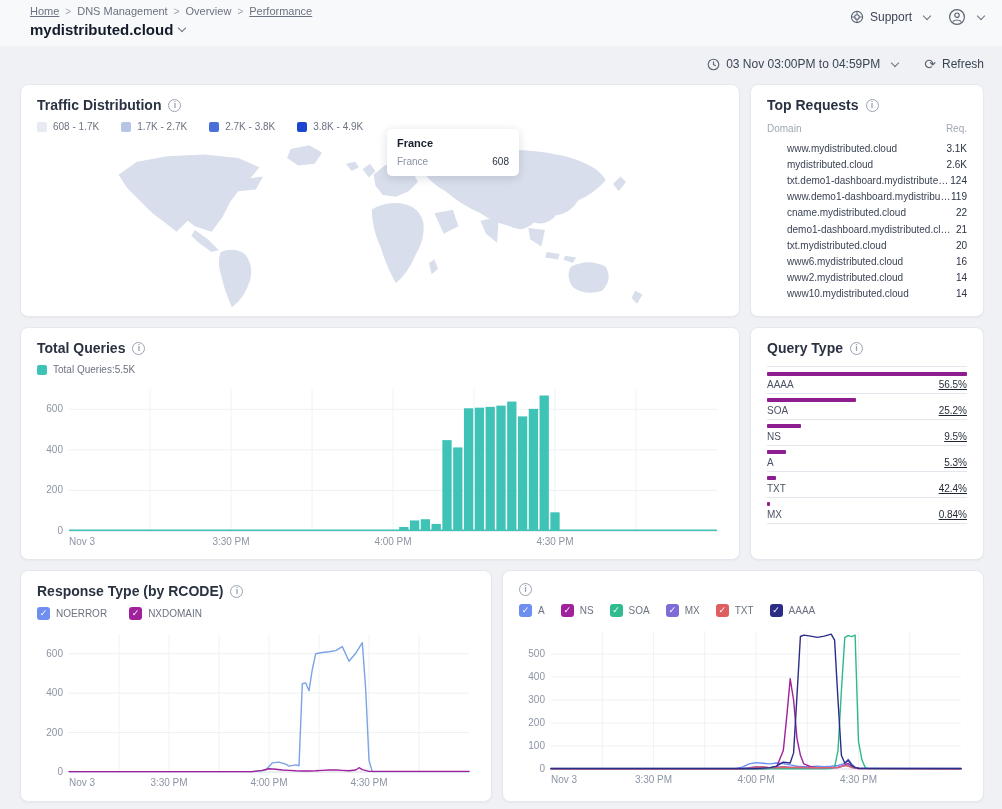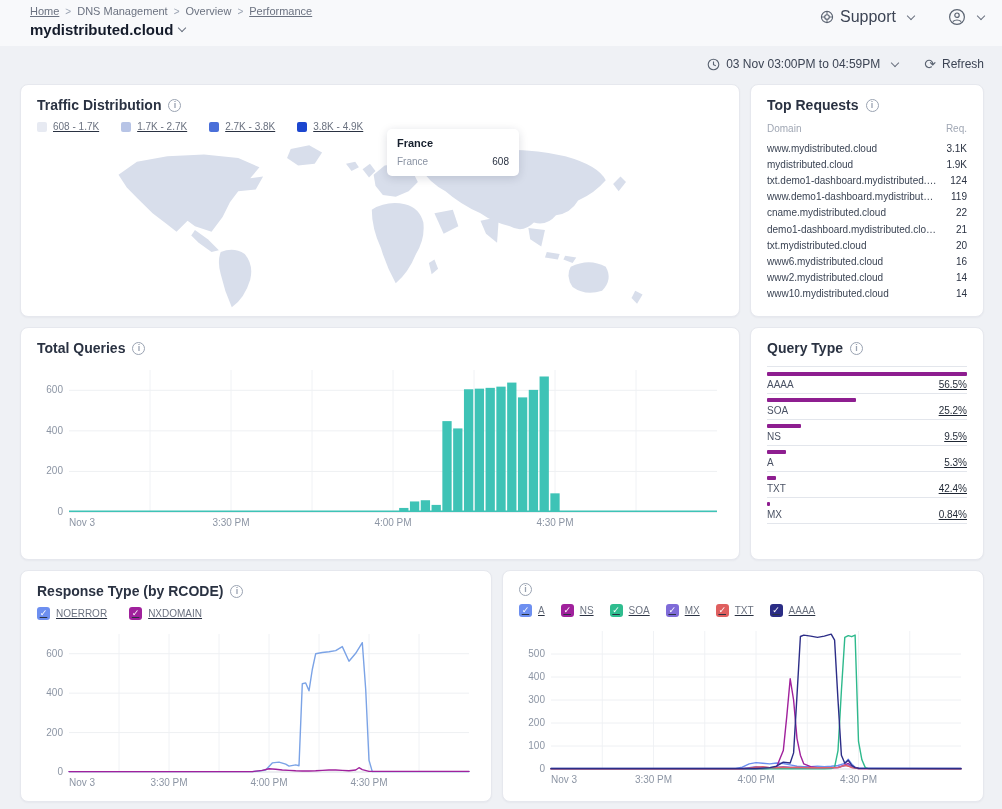--- a/index.html
+++ b/index.html
@@ -10,53 +10,53 @@
   }
   
   .topbar { background:#f8f9fb; padding:5px 16px 8px 30px; position:relative; }
   .breadcrumb { font-size:11px; color:#6b7280; display:flex; gap:6px; align-items:center; }
   .breadcrumb .crumb { cursor:pointer; }
   .breadcrumb .crumb:first-child, .breadcrumb .crumb:last-child { text-decoration:underline; }
   .breadcrumb .sep { color:#9aa3b2; font-size:10px; }
   .page-title { margin-top:4px; font-size:15px; font-weight:bold; color:#141b2a; display:flex; align-items:center; }
   .chev { width:6px; height:6px; border-right:1.5px solid #6b7280; border-bottom:1.5px solid #6b7280;
           transform:rotate(45deg); display:inline-block; margin-left:6px; margin-top:-3px; }
-  .top-right { position:absolute; top:8px; right:18px; display:flex; align-items:center; gap:34px; font-size:16px; color:#3c4454; }
+  .top-right { position:absolute; top:8px; right:18px; display:flex; align-items:center; gap:18px; font-size:12px; color:#3c4454; }
   .top-right .item { display:flex; align-items:center; gap:6px; cursor:pointer; }
   
   .toolbar { display:flex; justify-content:flex-end; align-items:center; gap:26px; padding:10px 18px 4px 0; font-size:12px; color:#3c4454; }
   .toolbar .item { display:flex; align-items:center; gap:6px; cursor:pointer; }
   .refresh-glyph { font-size:14px; color:#5b6472; }
   
   .content { padding:8px 18px 10px 20px; display:flex; flex-direction:column; gap:10px; }
   .row { display:flex; gap:10px; }
   .card { background:#fff; border:1px solid #e6e8ee; border-radius:8px; padding:12px 16px;
           box-shadow:0 1px 2px rgba(16,24,40,.04); position:relative; }
   .card-title { font-size:14px; font-weight:bold; color:#2a3242; display:flex; align-items:center; gap:7px; }
   .info-icon { width:13px; height:13px; border:1px solid #9aa3b2; border-radius:50%; color:#9aa3b2;
                font-size:9px; line-height:11px; text-align:center; font-style:normal; cursor:pointer; }
   .h233 { height:233px; } .h232 { height:232px; }
   .w720 { width:720px; } .w234 { width:234px; } .w472 { width:472px; } .w482 { width:482px; }
   
-  .legend-row { display:flex; gap:22px; margin-top:8px; align-items:center;text-decoration:underline; }
+  .legend-row { display:flex; gap:22px; margin-top:8px; align-items:center; }
   .legend-item { display:flex; align-items:center; gap:6px; font-size:10px; color:#6b7280; cursor:pointer; }
   .swatch { width:10px; height:10px; border-radius:2px; flex:0 0 auto; }
   .chip { width:13px; height:13px; border-radius:3px; color:#fff; font-size:9px; line-height:13px; text-align:center; flex:0 0 auto; }
   
   .map-wrap { margin-top:4px; }
   .map-tooltip { position:absolute; left:366px; top:44px; width:132px; background:#fff; border-radius:5px;
                  box-shadow:0 2px 10px rgba(20,30,55,.15); padding:8px 10px 9px; z-index:3; }
   .map-tooltip .tt-title { font-size:11px; font-weight:bold; color:#17202e; }
   .map-tooltip .tt-row { display:flex; justify-content:space-between; margin-top:7px; font-size:10px; }
   .map-tooltip .tt-label { color:#8a93a3; }
   .map-tooltip .tt-value { color:#2a3242; }
   
   .tbl { margin-top:10px; font-size:10px; }
   .tbl-head { display:flex; justify-content:space-between; color:#a0a7b4; padding-bottom:6px; }
-  .tbl-row { display:flex; justify-content:space-between; color:#3b4454; padding:2.6px 0; }
+  .tbl-row { display:flex; justify-content:space-between; color:#3b4454; padding:2.6px 0;margin-left:20px; }
   .tbl-row .dom { max-width:170px; overflow:hidden; text-overflow:ellipsis; white-space:nowrap; }
   .tbl-row .req { color:#2a3242; }
   
   .qt-list { margin-top:10px; border-top:1px solid #e3e6ec; padding-top:5px; }
   .qt-row { border-bottom:1px solid #e3e6ec; padding-bottom:3px; margin-bottom:4px; }
   .qt-bar { height:4px; border-radius:1px; margin-bottom:3px; }
   .qt-line { display:flex; justify-content:space-between; align-items:center; }
   .qt-label { font-size:10px; color:#4a5264; }
   .qt-pct { font-size:10px; color:#1f2734;text-decoration:underline; }
   
@@ -192,21 +192,21 @@
         </div>
         <div>
 
             <div class="tbl-row">
               <span class="dom">www.mydistributed.cloud</span>
               <span class="req">3.1K</span>
             </div>
 
             <div class="tbl-row">
               <span class="dom">mydistributed.cloud</span>
-              <span class="req">1.9K</span>
+              <span class="req">2.6K</span>
             </div>
 
             <div class="tbl-row">
               <span class="dom">txt.demo1-dashboard.mydistributed.cloud</span>
               <span class="req">124</span>
             </div>
 
             <div class="tbl-row">
               <span class="dom">www.demo1-dashboard.mydistributed.cloud</span>
               <span class="req">119</span>
@@ -245,20 +245,27 @@
       </div>
     </div>
   </div>
 
   <div class="row">
     <div class="card h233 w720">
       <div class="card-title">
         <span>Total Queries</span>
         <span class="info-icon">i</span>
       </div>
+      <div class="legend-row">
+
+          <span class="legend-item">
+            <span class="swatch" style="background: rgb(62, 195, 182);"></span>
+            <span>Total Queries:5.5K</span>
+          </span>
+        </div>
       <svg class="chart-svg" width="688" height="168">
           <line x1="113" y1="8" x2="113" y2="150" stroke="#f0f2f5" stroke-width="1"></line>
           <line x1="194" y1="8" x2="194" y2="150" stroke="#f0f2f5" stroke-width="1"></line>
           <line x1="275" y1="8" x2="275" y2="150" stroke="#f0f2f5" stroke-width="1"></line>
           <line x1="356" y1="8" x2="356" y2="150" stroke="#f0f2f5" stroke-width="1"></line>
           <line x1="437" y1="8" x2="437" y2="150" stroke="#f0f2f5" stroke-width="1"></line>
           <line x1="518" y1="8" x2="518" y2="150" stroke="#f0f2f5" stroke-width="1"></line>
           <line x1="599" y1="8" x2="599" y2="150" stroke="#f0f2f5" stroke-width="1"></line>
           <line x1="32" y1="150" x2="680" y2="150" stroke="#d9dce3" stroke-width="1"></line>
           <text x="26" y="153" text-anchor="end" class="tick">0</text>

